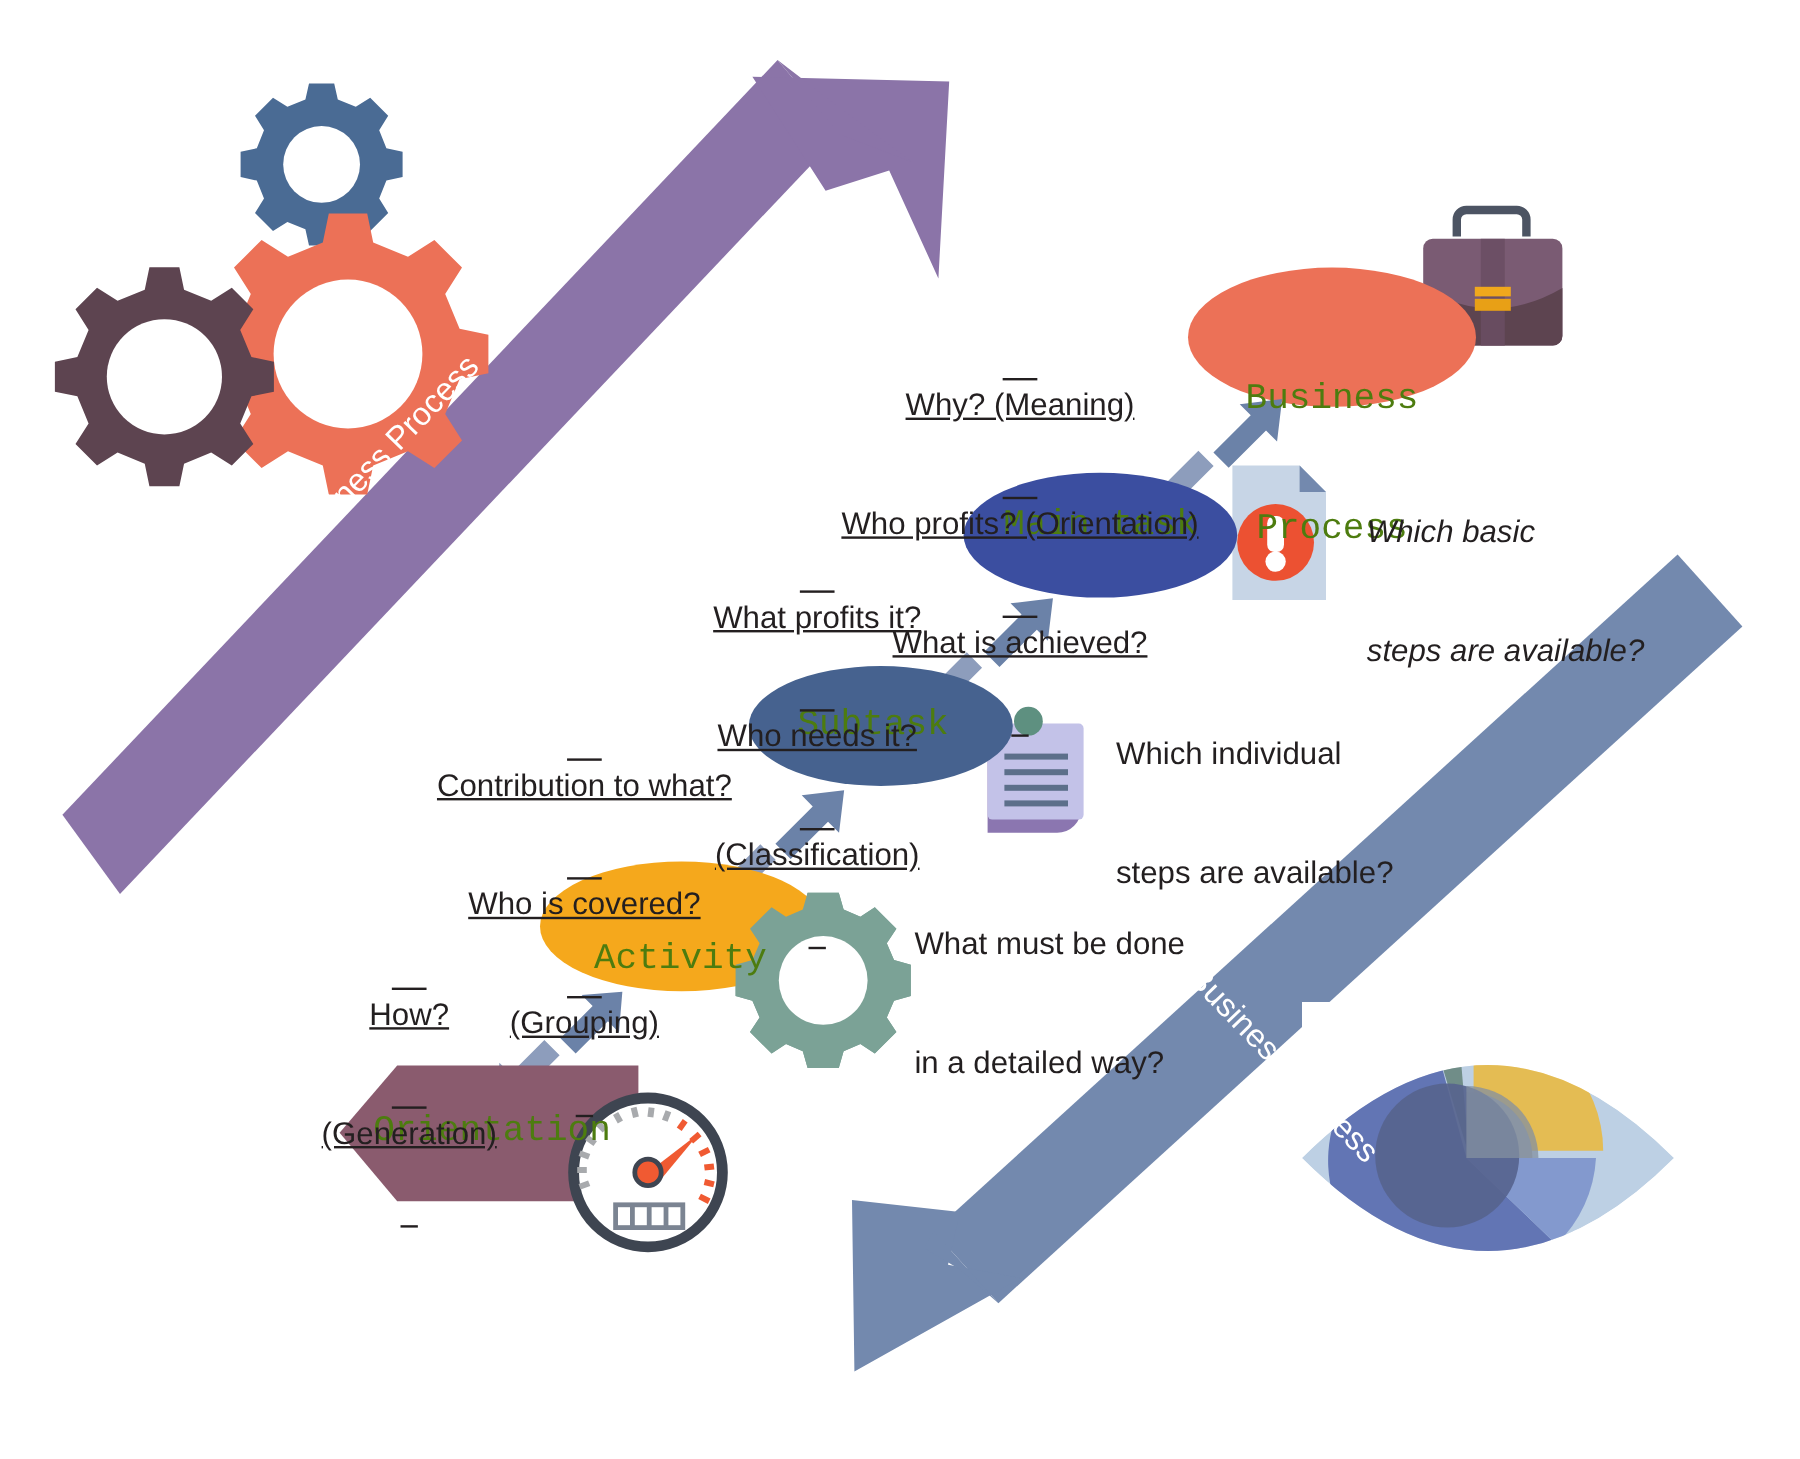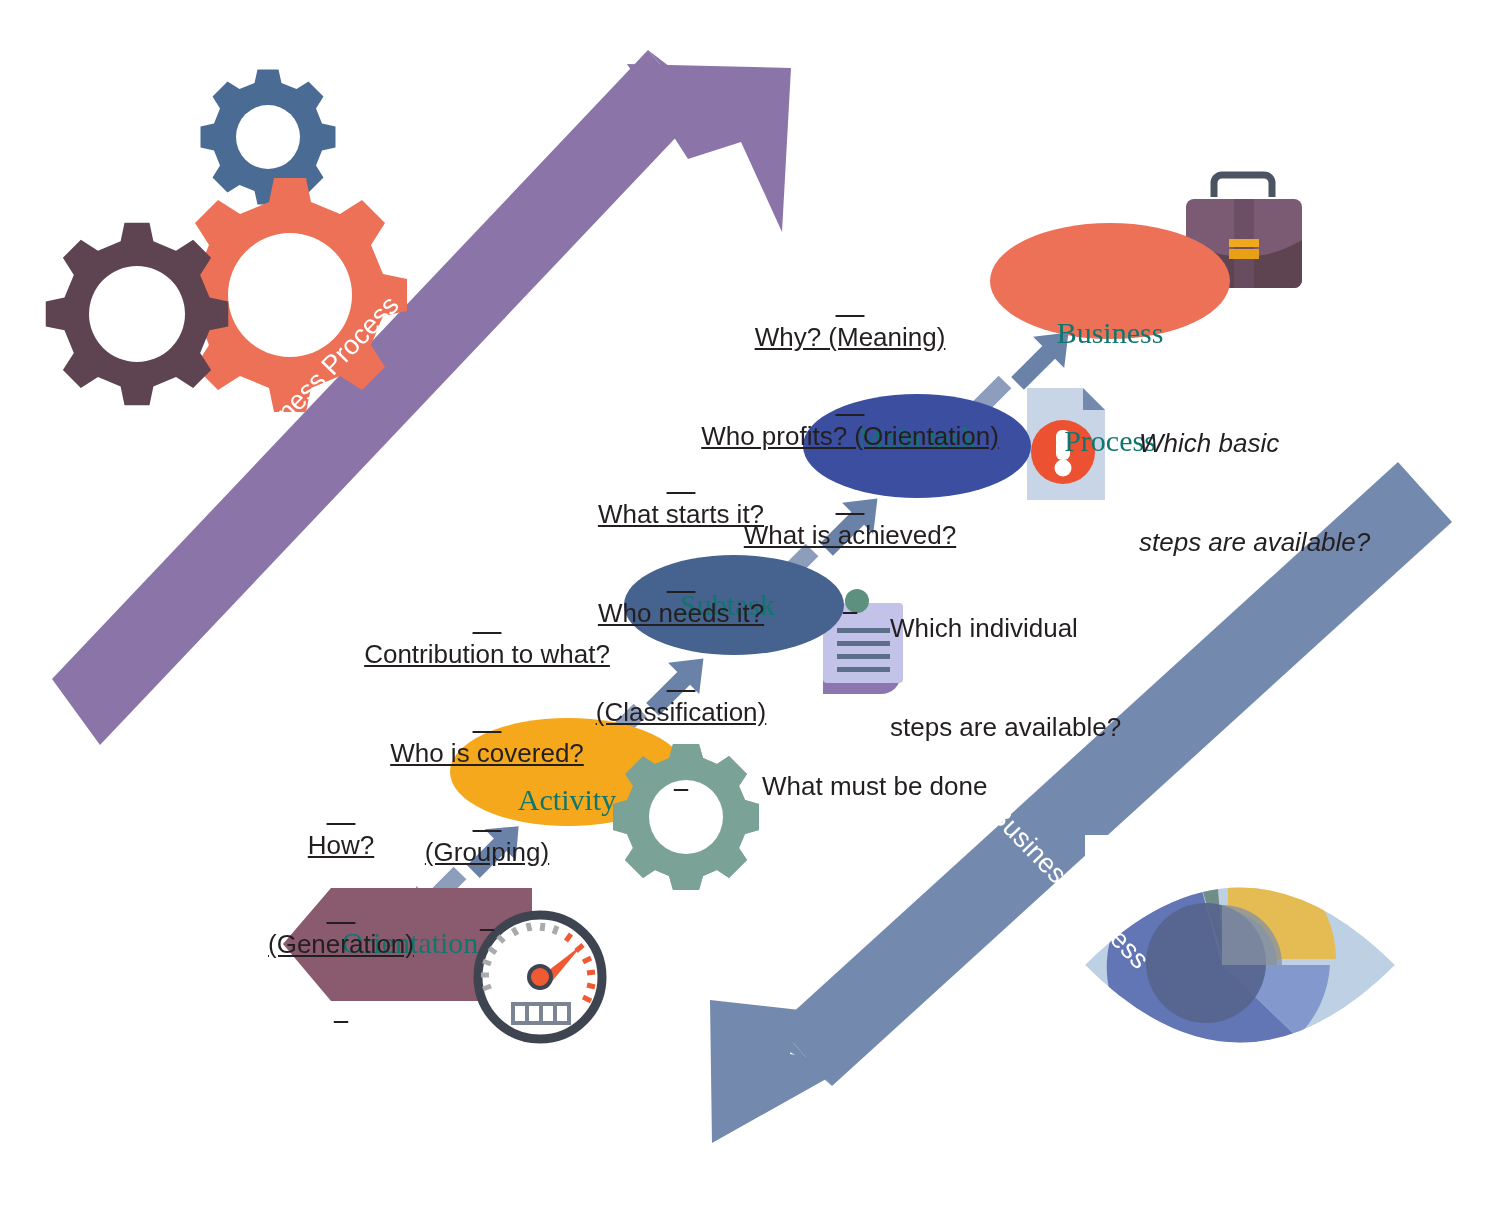--- a/index.html
+++ b/index.html
@@ -29,26 +29,26 @@
     color: #231f20;
     font-size: 26px;
     line-height: 33px;
     white-space: pre;
     font-family: "Liberation Sans", sans-serif;
   }
   .qtext.center { text-align: center; text-decoration: underline; }
   .qtext.left { text-align: left; }
   .nodelabel {
     position: absolute;
-    color: #0f766e;
+    color: #4d7c0f;
     font-size: 30px;
     line-height: 36px;
     text-align: center;
     white-space: pre;
-    font-family: Liberation Serif, serif;
+    font-family: Liberation Mono, monospace;
   }
   .bannerlabel {
     position: absolute;
     color: #ffffff;
     font-size: 27px;
     white-space: nowrap;
     font-family: "Liberation Sans", sans-serif;
     transform-origin: 0 0;
   }
 </style>
@@ -264,44 +264,45 @@
 
   <div class="nodelabel" style="left:310px; top:925px; width:200px;">Orientation</div>
 
   <div class="qtext center" style="left:690px; top:255px; width:320px;">
     <div>Why? (Meaning)</div>
     <div>Who profits? (Orientation)</div>
     <div>What is achieved?</div>
   </div>
 
   <div class="qtext center" style="left:588px; top:432px; width:186px;">
-    <div>What starts it?</div>
+    <div>What profits it?</div>
     <div>Who needs it?</div>
     <div>(Classification)</div>
   </div>
 
   <div class="qtext center" style="left:360px; top:572px; width:254px;">
     <div>Contribution to what?</div>
     <div>Who is covered?</div>
     <div>(Grouping)</div>
   </div>
 
   <div class="qtext center" style="left:258px; top:763px; width:166px;">
     <div>How?</div>
     <div>(Generation)</div>
   </div>
 
   <div class="qtext left" style="left:1139px; top:361px; width:300px;font-style:italic;">
     <div>Which basic</div>
     <div>steps are available?</div>
   </div>
 
-  <div class="qtext left" style="left:890px; top:546px; width:300px;">
+  <div class="qtext left" style="left:930px; top:546px; width:300px;">
     <div>Which individual</div>
     <div>steps are available?</div>
   </div>
 
   <div class="qtext left" style="left:762px; top:704px; width:300px;">
     <div>What must be done</div>
+    <div>in a detailed way?</div>
   </div>
 
 
 </div>
 
 </body></html>

